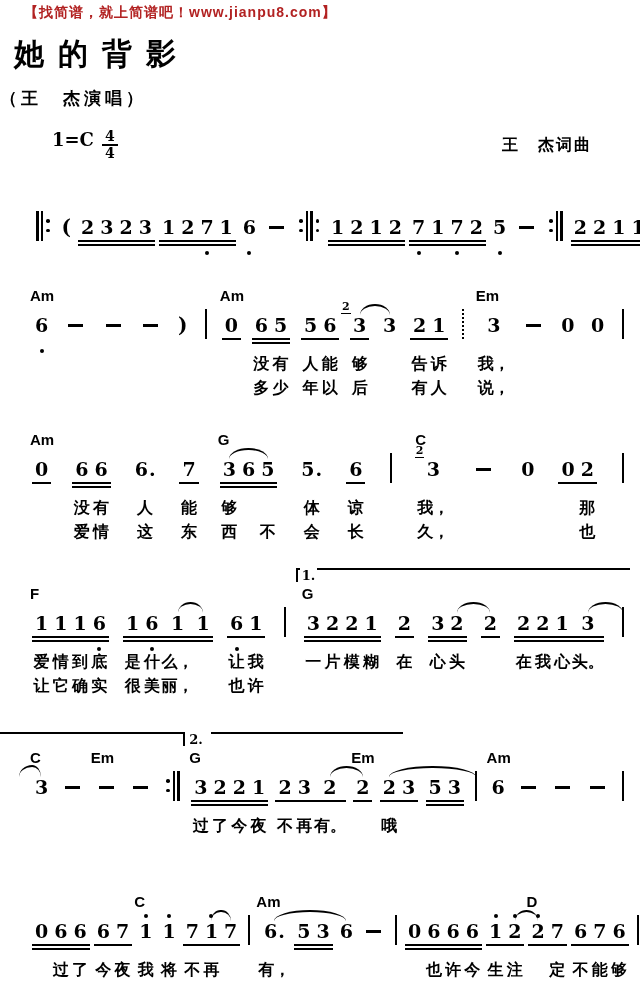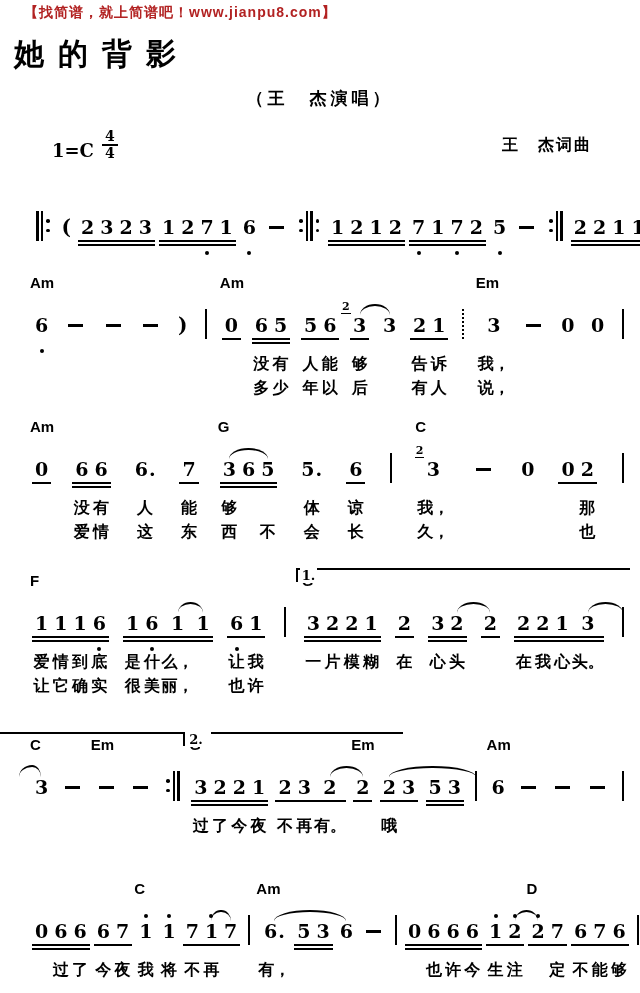--- a/index.html
+++ b/index.html
@@ -1,39 +1,39 @@
 <!DOCTYPE html>
 <html><head>
 <meta charset="utf-8">
 <style>
   html,body{margin:0;padding:0}
   body{width:640px;height:993px;background:#fff;color:#000;overflow:hidden;
        font-family:"Liberation Sans",sans-serif;position:relative}
   .watermark{position:absolute;left:24px;top:4px;font-size:14px;font-weight:700;color:var(--wm,#b22222);letter-spacing:1px}
   .title{margin:34px 0 0;font:700 30px "DejaVu Serif",serif;letter-spacing:14px;text-indent:14px}
-  .subtitle{margin-top:12px;text-align:center;font:700 17px "DejaVu Serif",serif;letter-spacing:4px}
+  .subtitle{margin-top:12px;text-align:left;font:700 17px "DejaVu Serif",serif;letter-spacing:4px}
   .keyrow{display:flex;justify-content:space-between;align-items:center;margin:18px 48px 0 52px;height:34px}
-  .keysig{display:flex;align-items:flex-end;font:700 18px "DejaVu Serif",serif}
+  .keysig{display:flex;align-items:flex-start;font:700 18px "DejaVu Serif",serif}
   .frac{display:inline-flex;flex-direction:column;align-items:center;margin-left:8px;font:700 14px "DejaVu Serif",serif;line-height:15px}
   .frac .num{border-bottom:2px solid #000;padding:0 3px}
   .credit{font:700 16px "DejaVu Serif",serif;letter-spacing:2px}
   #score{margin-top:24px}
   .system{display:flex;justify-content:space-between;align-items:flex-start;position:relative;
           padding:0 10px 0 30px;}
   .system.has-volta{padding-top:16px}
   .system:nth-child(1){margin-bottom:28px}
   .system:nth-child(2){margin-bottom:26px}
   .system:nth-child(3){margin-bottom:20px}
   .system:nth-child(4){margin-bottom:30px}
   .system:nth-child(5){margin-bottom:50px}
   .beam{display:flex;margin:0 2px}
   .tok{display:flex;flex-direction:column;align-items:center;margin:0 2px}
   .beam .tok{margin:0}
   .slot-ch{height:22px;position:relative;align-self:stretch}
-  .chtext{position:absolute;left:-2px;bottom:15px;font:700 15px "Liberation Sans",sans-serif;white-space:nowrap}
+  .chtext{position:absolute;left:-2px;bottom:2px;font:700 15px "Liberation Sans",sans-serif;white-space:nowrap}
   .slot-hi,.slot-lo{height:7px;display:flex;align-items:center;justify-content:center}
   .odot{width:4px;height:4px;border-radius:50%;background:#000}
   .slot-dig{height:24px;line-height:24px;font:700 19px "DejaVu Serif",serif;position:relative;padding:0 3px;display:flex;align-items:center}
   .slot-ul{height:10px;width:100%}
   .u1>.slot-ul{background:linear-gradient(#000,#000) 0 1px/100% 2px no-repeat}
   .u2>.slot-ul{background:linear-gradient(#000,#000) 0 1px/100% 2px no-repeat,
                linear-gradient(#000,#000) 0 5px/100% 2px no-repeat}
   .slot-ly{height:24px;line-height:22px;font:700 16px "Liberation Sans",sans-serif;white-space:nowrap}
   .aug{font:700 19px "DejaVu Serif",serif;margin-left:1px}
   .grace{position:absolute;top:-12px;left:-9px;font:700 11px "DejaVu Serif",serif;line-height:12px;border-bottom:1.5px solid #000;padding:0 1px}

